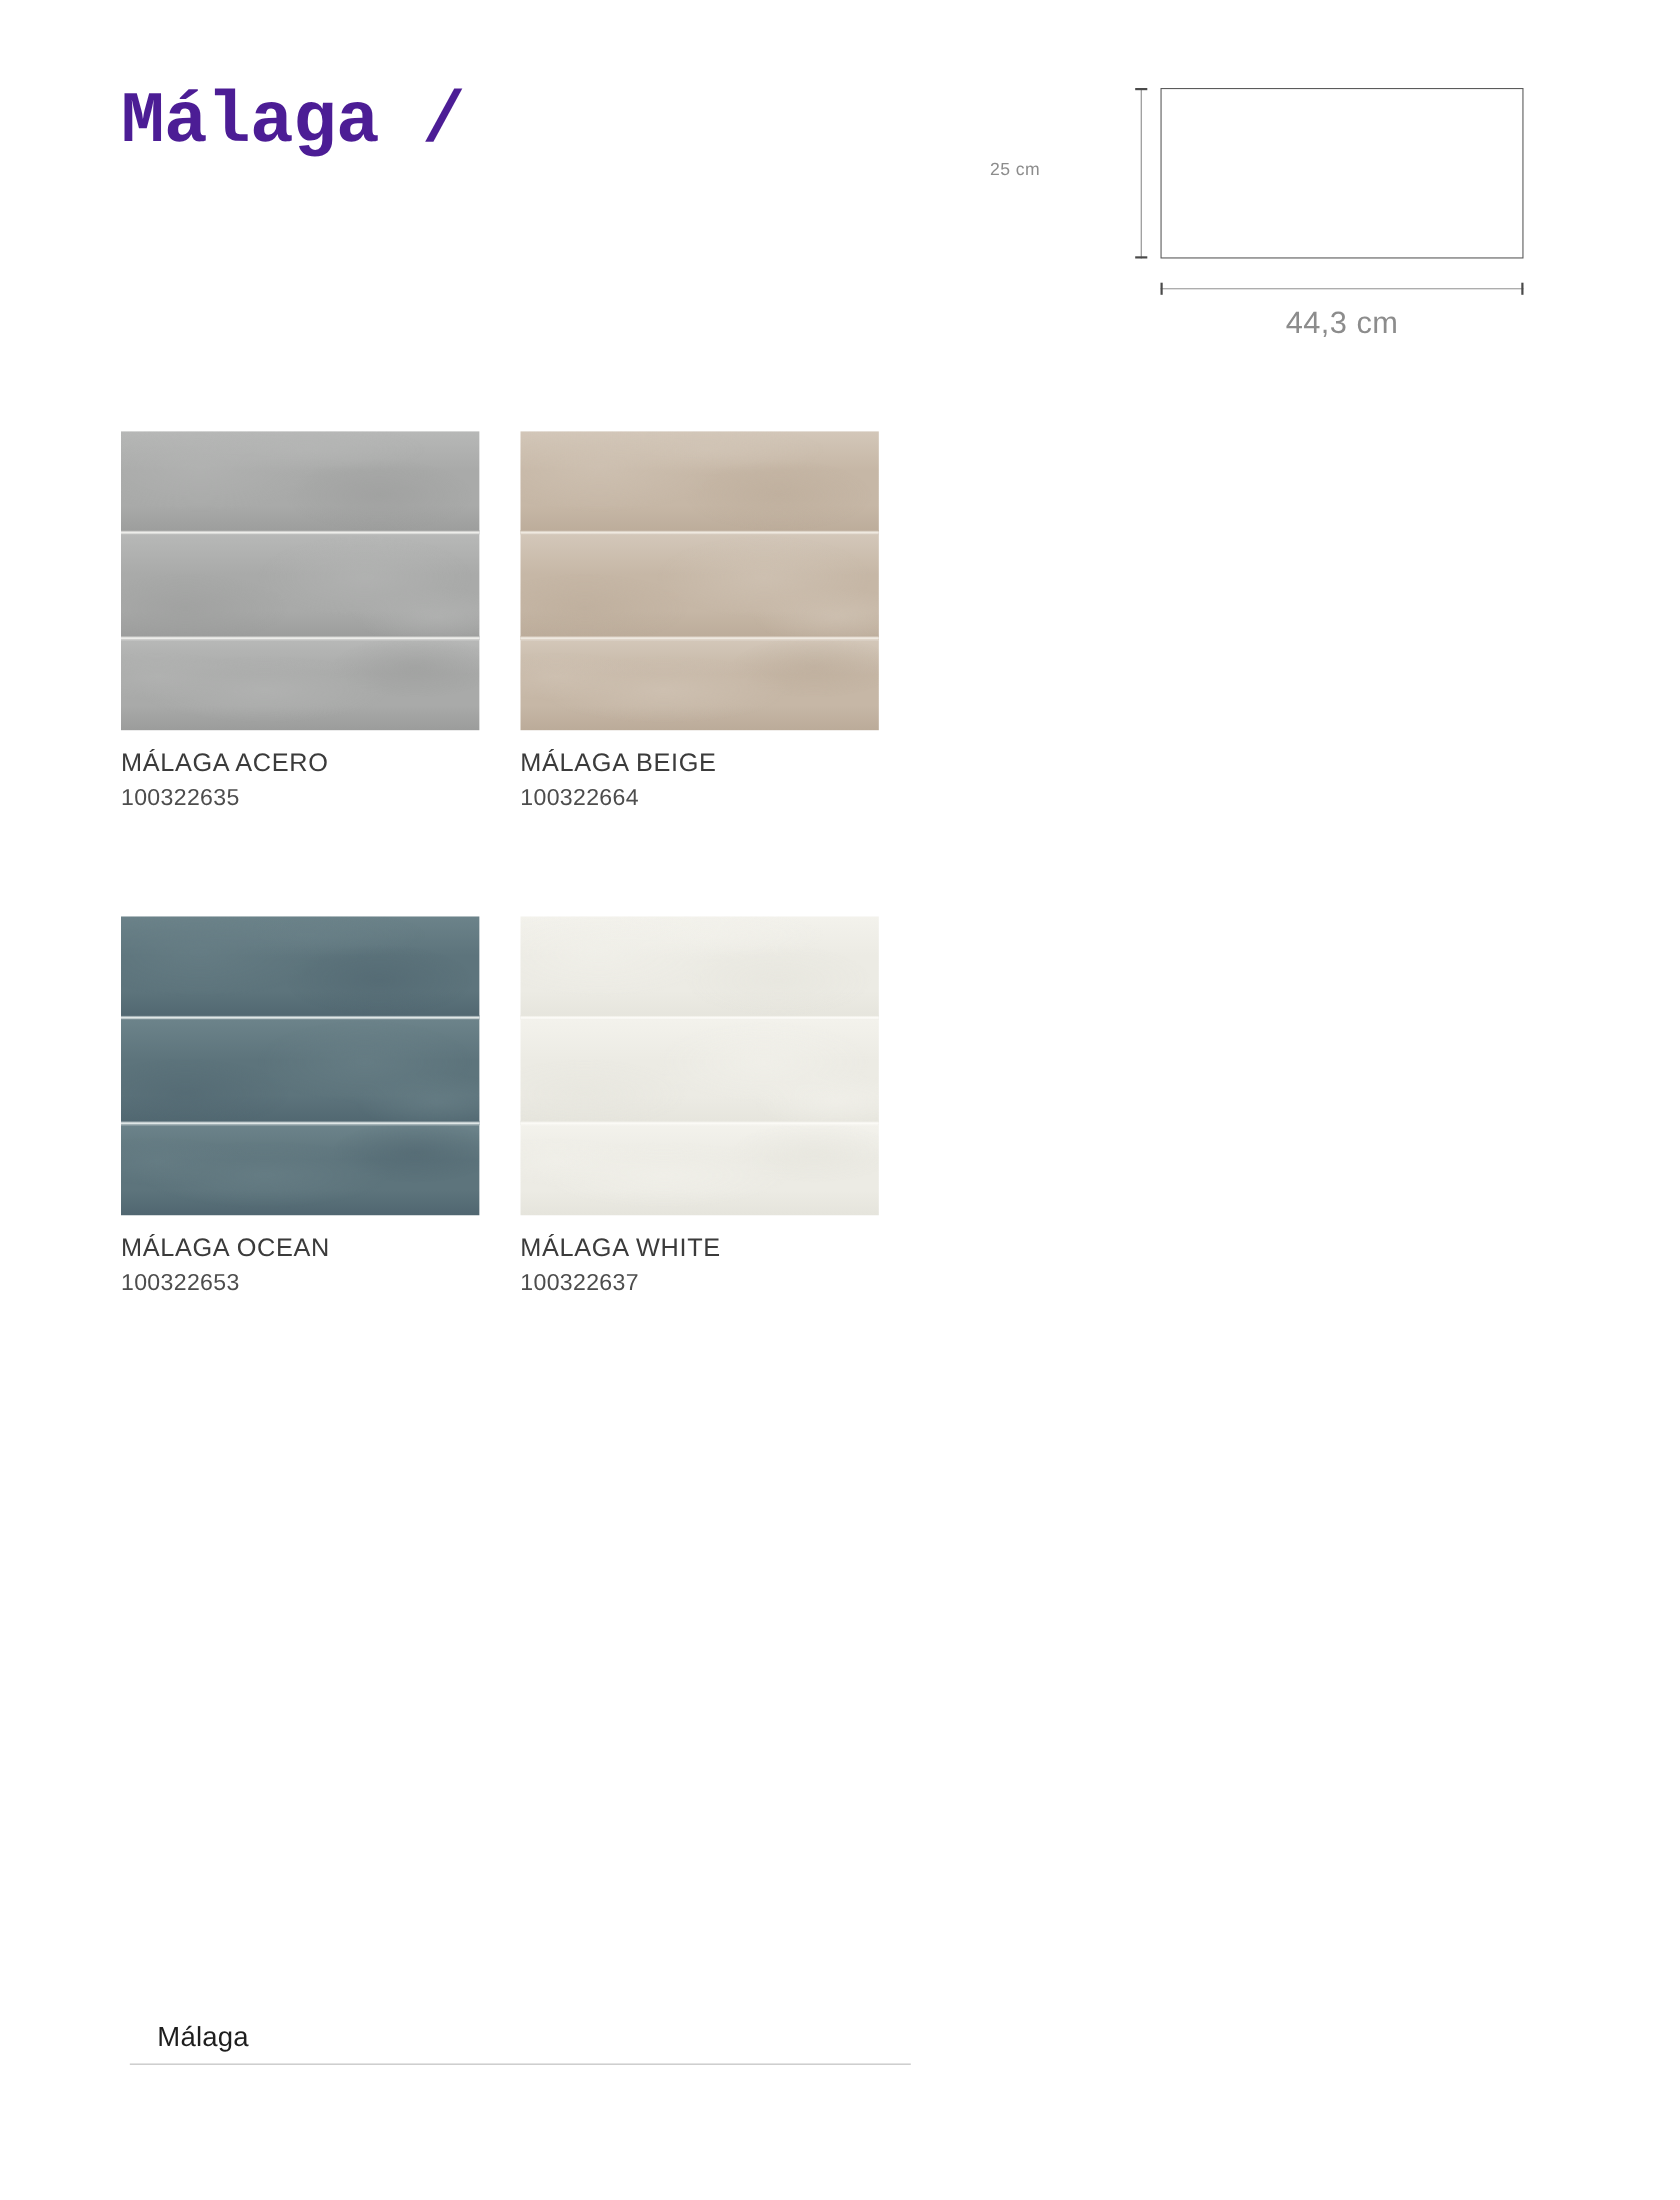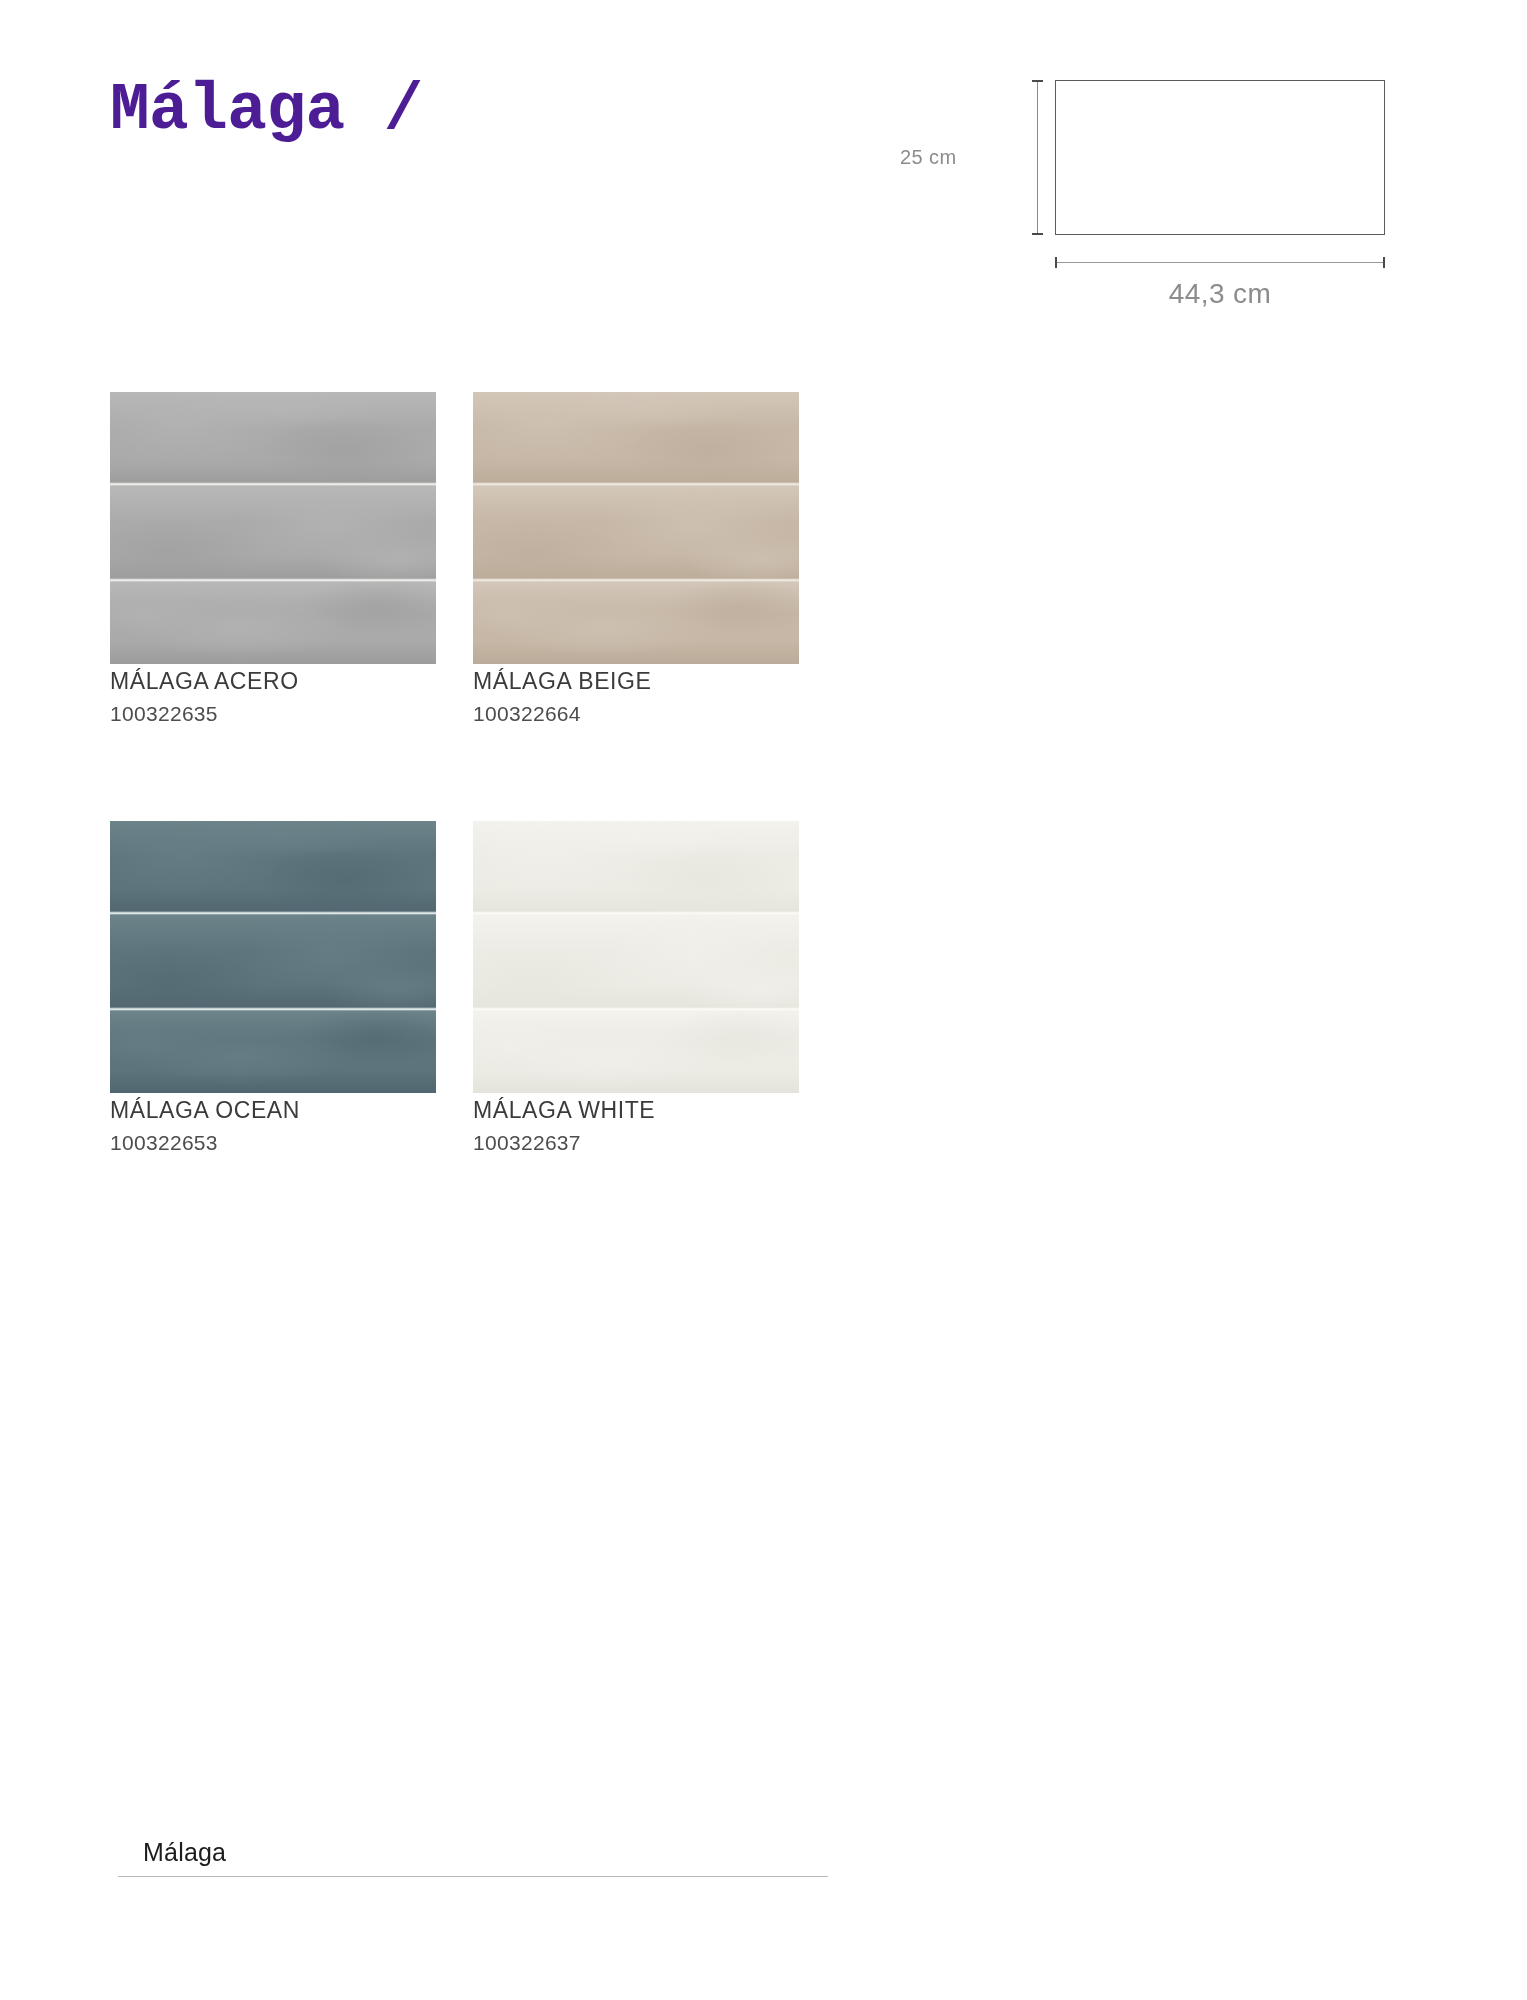--- a/index.html
+++ b/index.html
@@ -74,21 +74,21 @@
     height: 1.6px;
     background: #4a4a4a;
   }
   .dim-vline::before { top: 0; }
   .dim-vline::after  { bottom: 0; }
 
   .dim-label-v {
     position: absolute;
     left: 60px;
     top: 66px;
-    font-size: 20px;
+    font-size: 16px;
     color: #8c8c8c;
     letter-spacing: 0.4px;
     white-space: nowrap;
   }
 
   .dim-hline {
     position: absolute;
     left: 215px;
     top: 182px;
     width: 330px;
@@ -165,21 +165,21 @@
   .seam {
     position: absolute;
     left: 0;
     right: 0;
     height: 4px;
     z-index: 3;
     pointer-events: none;
   }
 
   .swatch-name {
-    margin-top: 4px;
+    margin-top: 16px;
     font-size: 23px;
     letter-spacing: 0.6px;
     color: #3b3b3b;
     white-space: nowrap;
   }
 
   .swatch-code {
     margin-top: 7px;
     font-size: 21px;
     letter-spacing: 0.3px;

